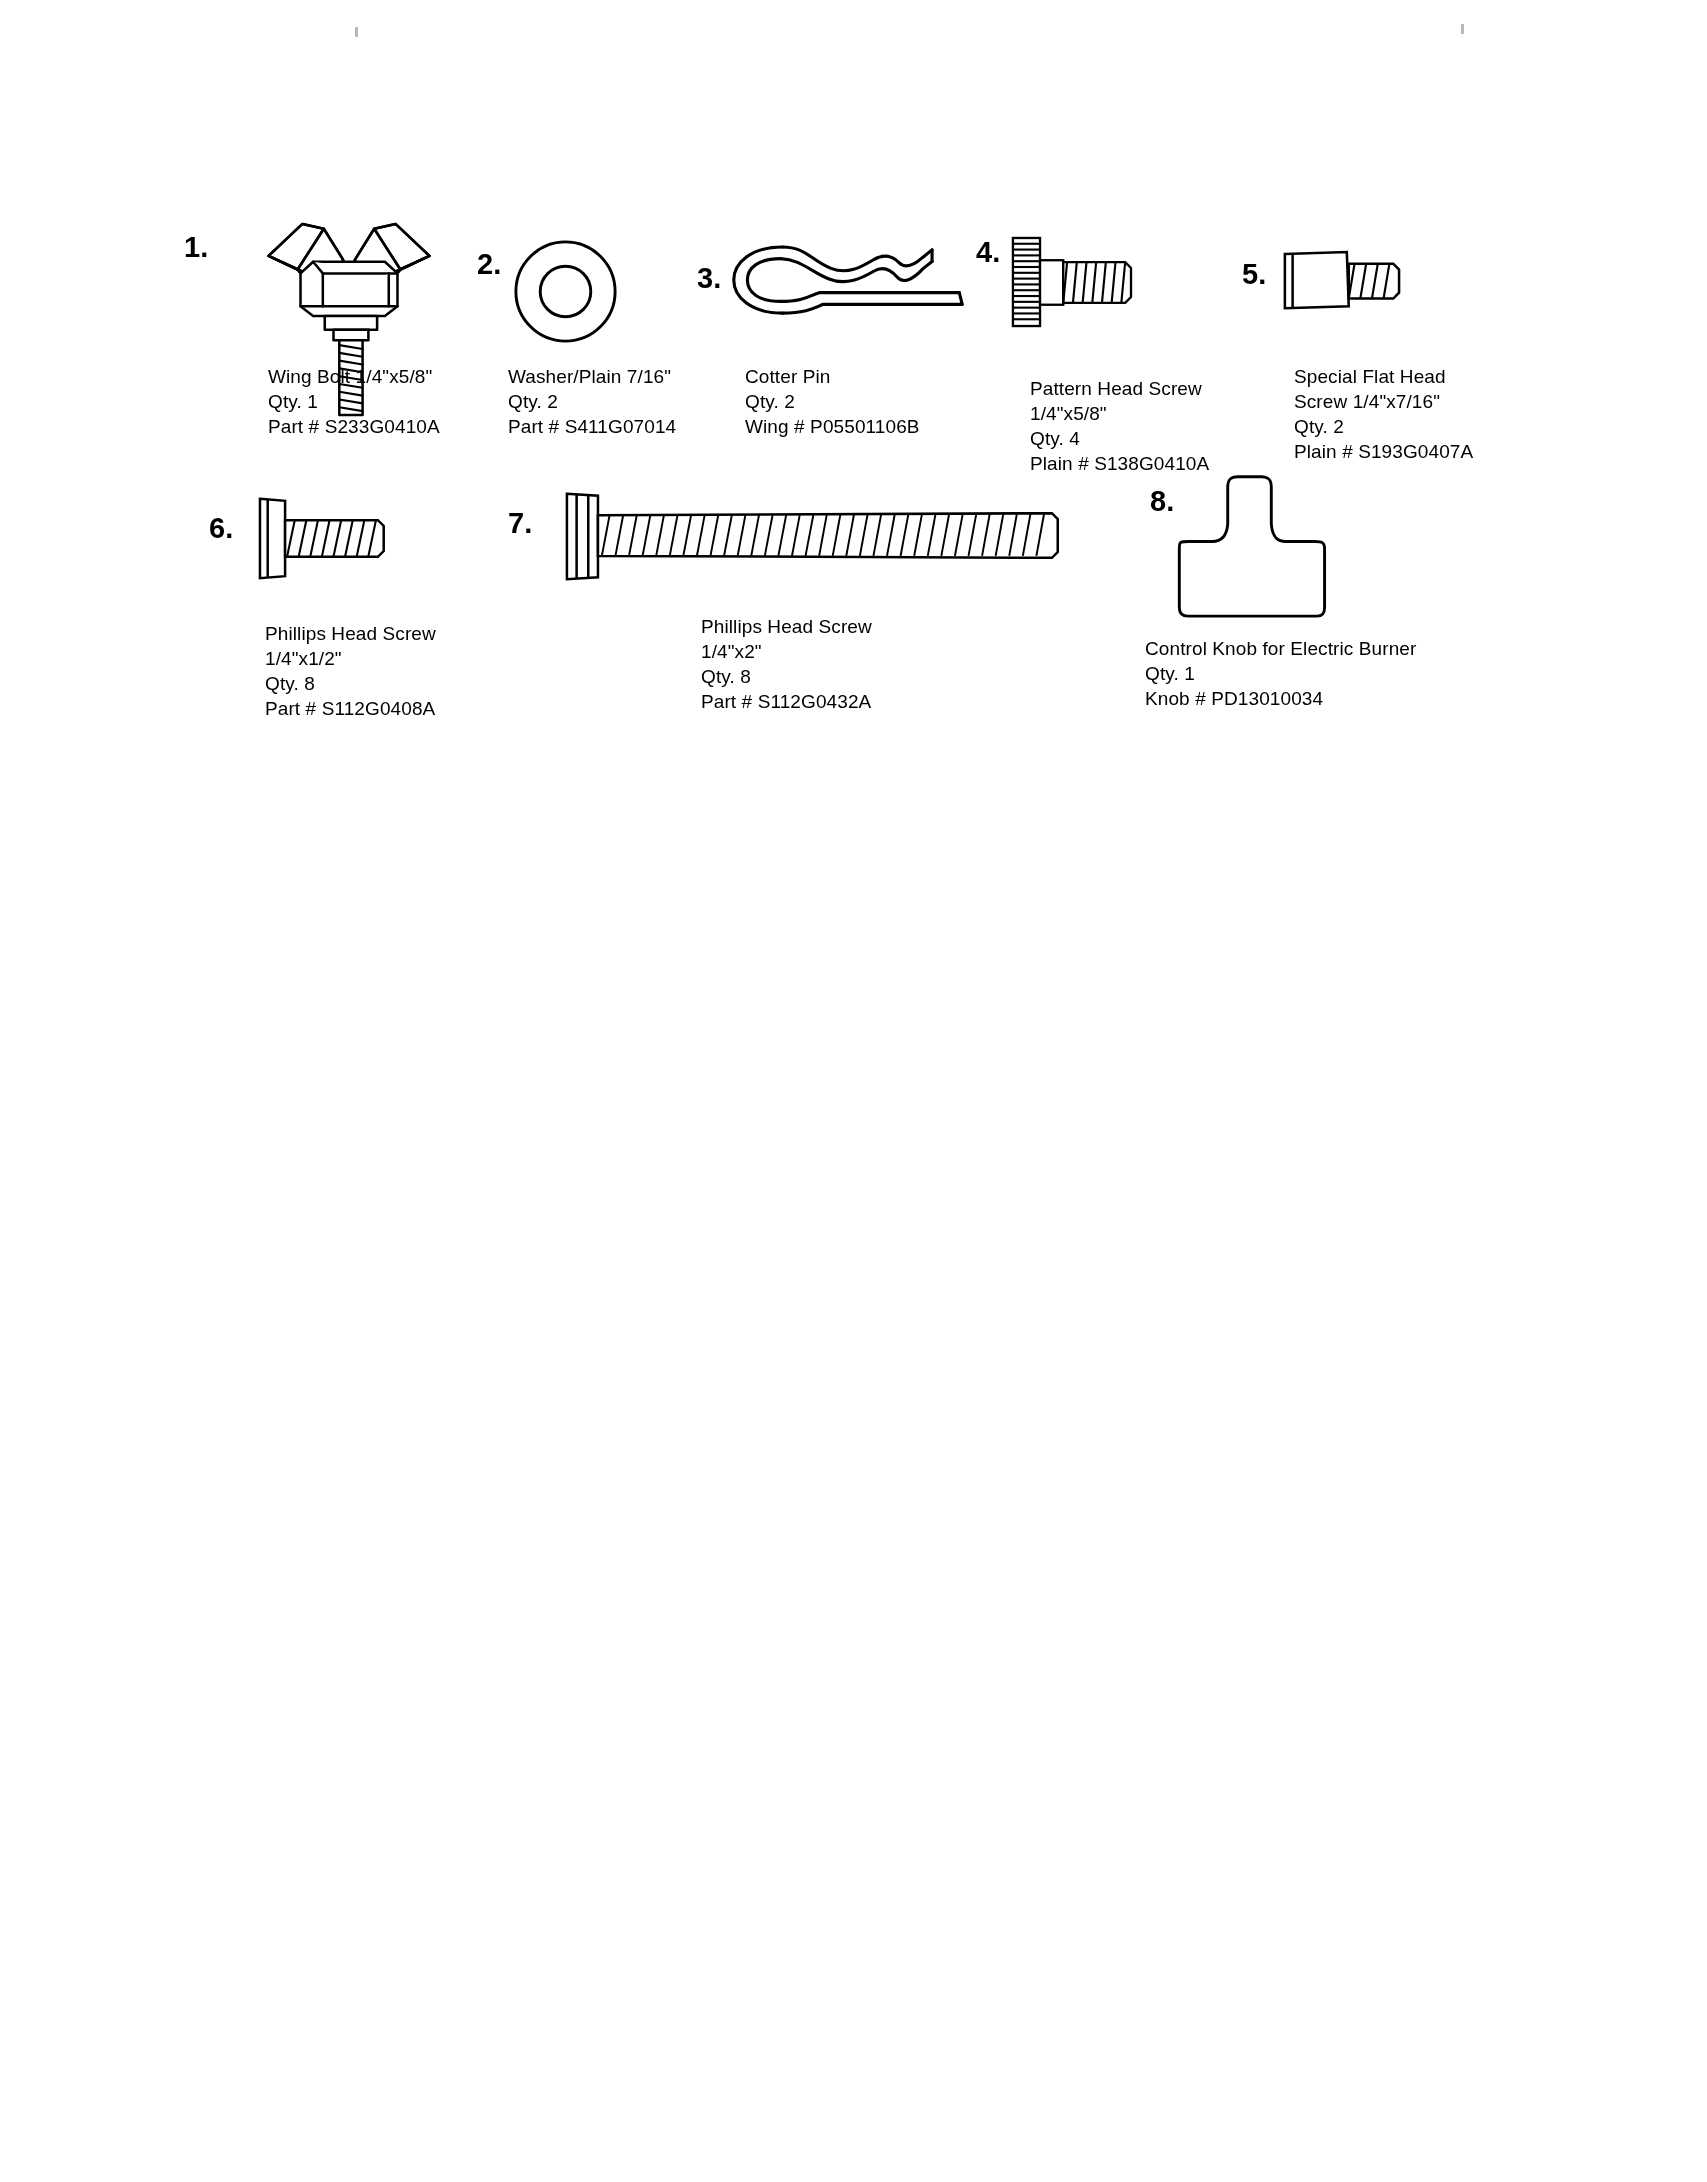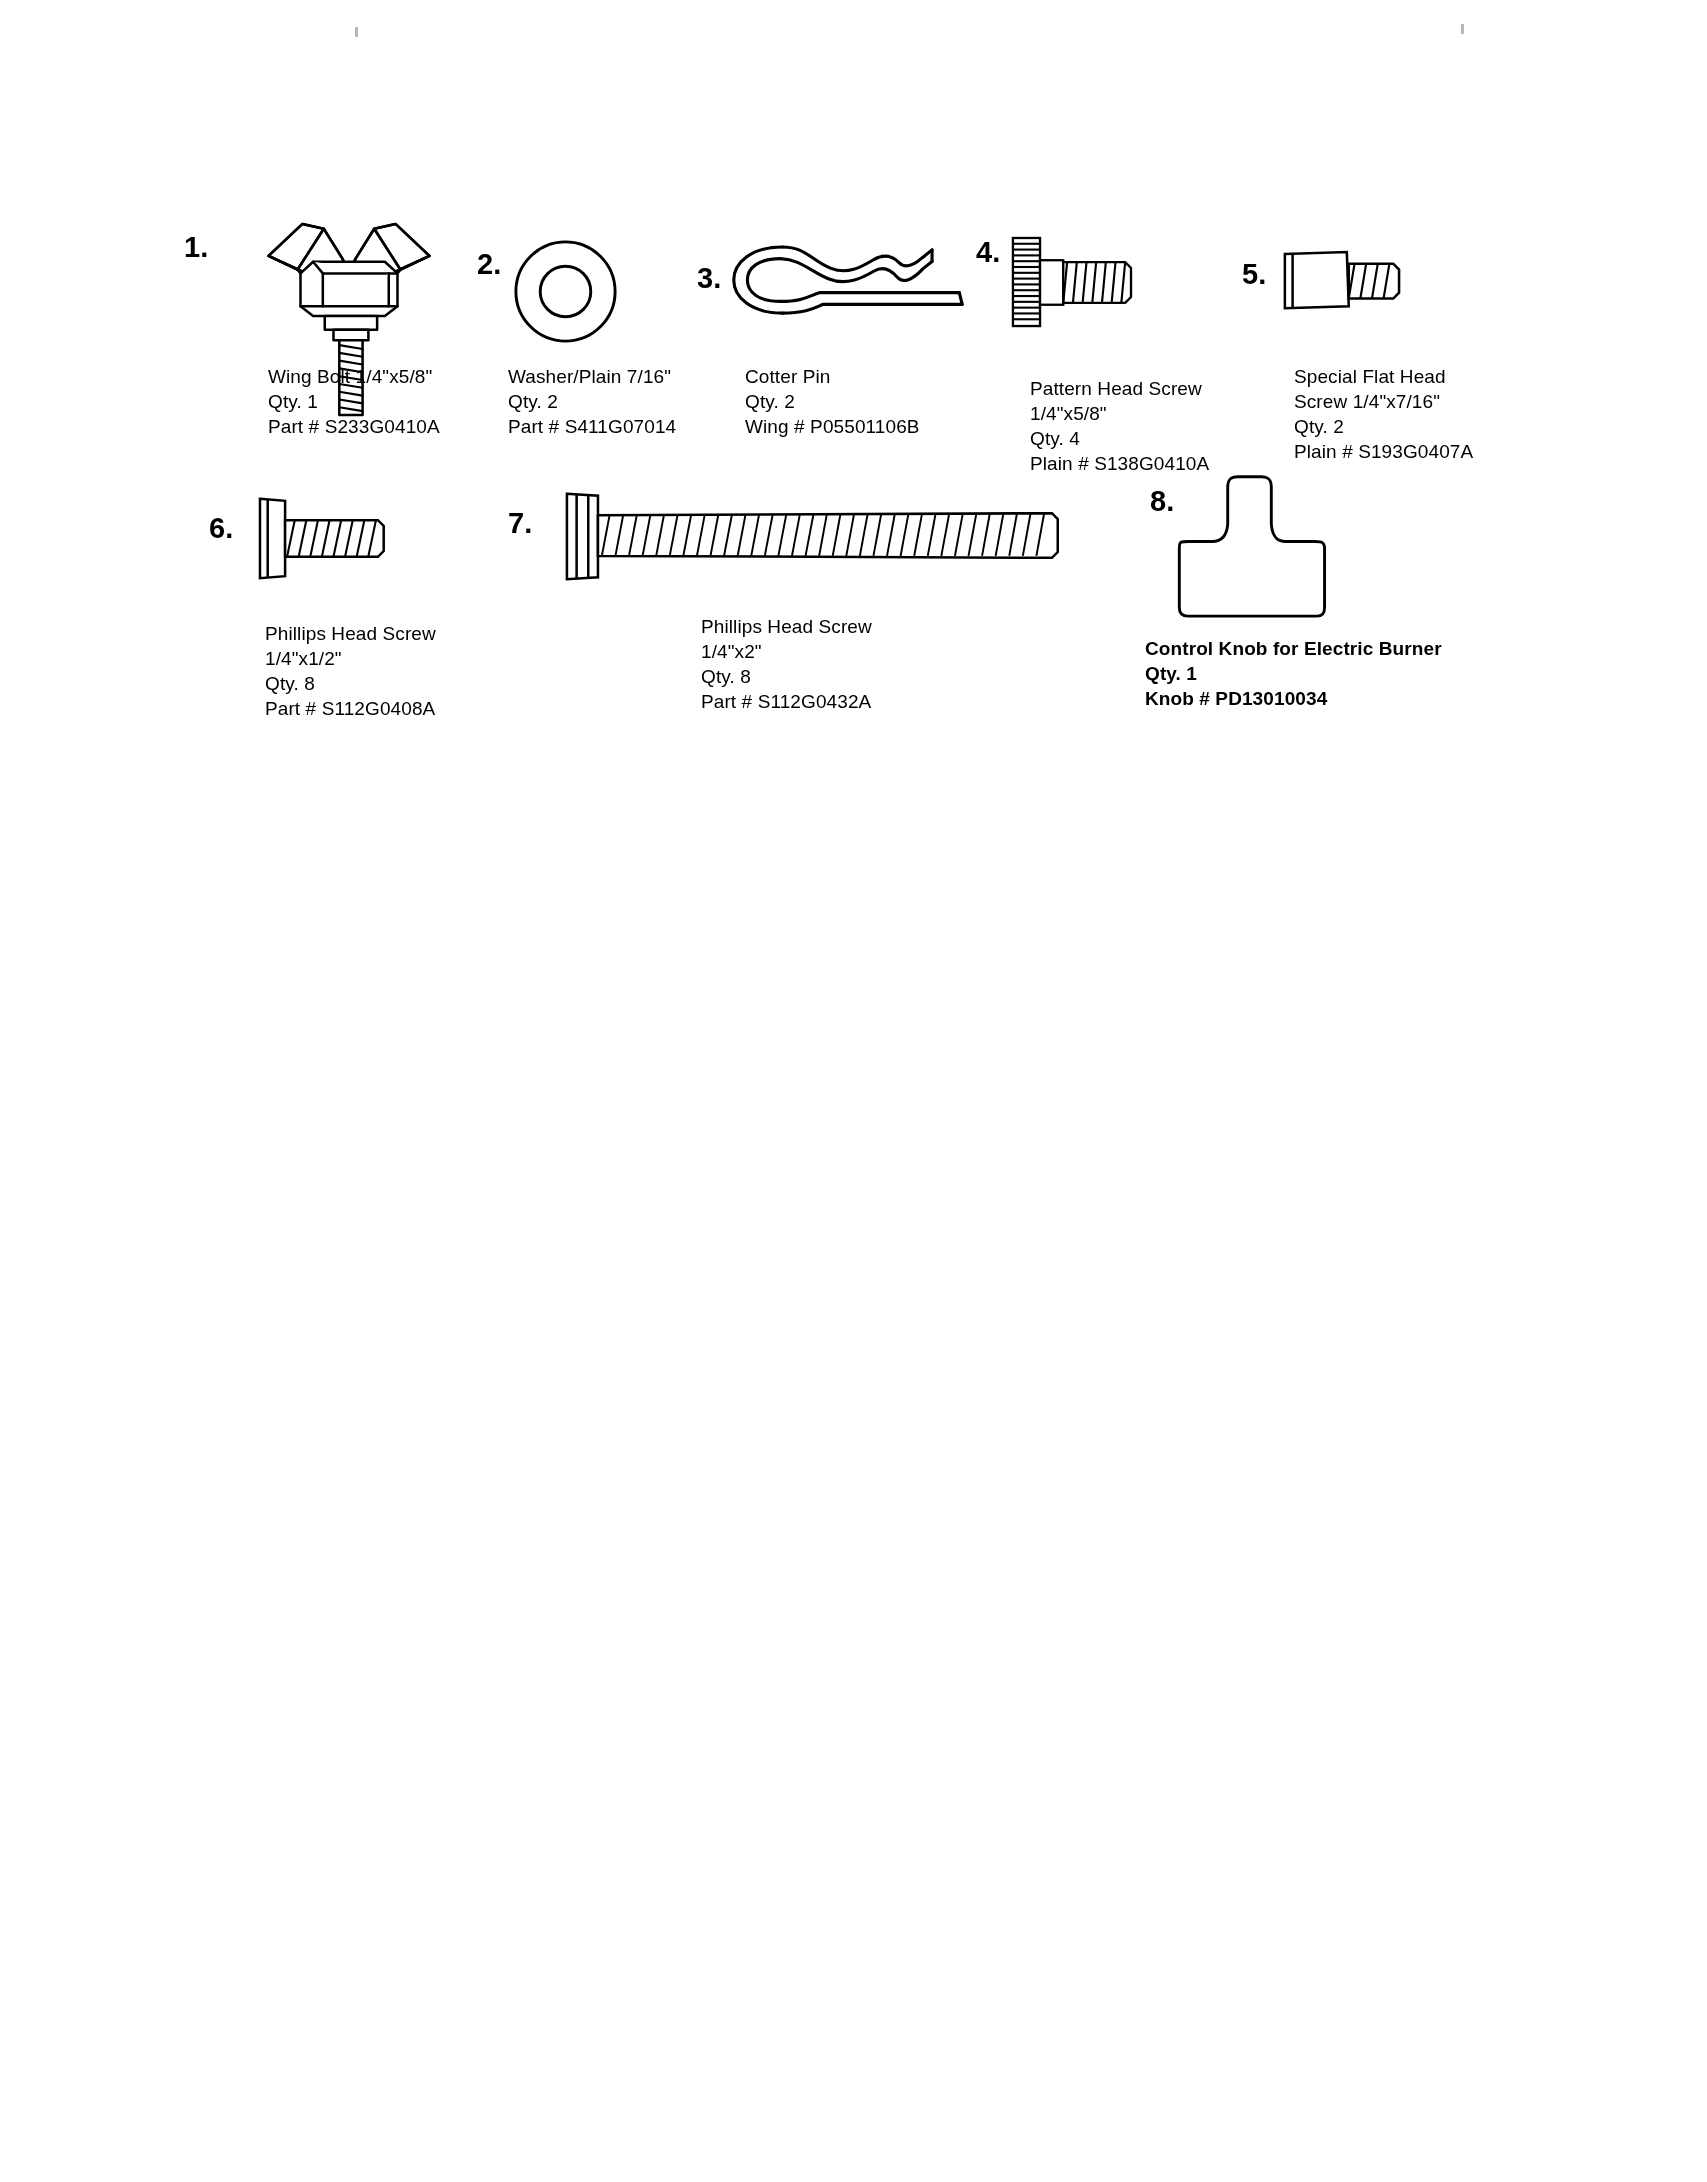--- a/index.html
+++ b/index.html
@@ -327,21 +327,21 @@
                    L22,146 C22,152 25,155 31,155
                    L164,155 C170,155 172,152 172,146
                    L172,86 C172,79 170,78 162,78
                    L132,78 C122,78 118,72 117,60
                    L117,22 C117,14 114,11 107,11
                    L82,11 C75,11 72,14 72,22
                    L72,60 C71,72 66,78 56,78 Z"></path>
         </g>
       </svg>
     </div>
-    <div class="caption" style="left:1145px; top:636px;font-weight:bold;">
+    <div class="caption" style="left:1145px; top:636px;">
       <div>Control Knob for Electric Burner</div>
       <div>Qty. 1</div>
       <div>Knob # PD13010034</div>
     </div>
   </div>
 
 </div>
 
 
 </body></html>

